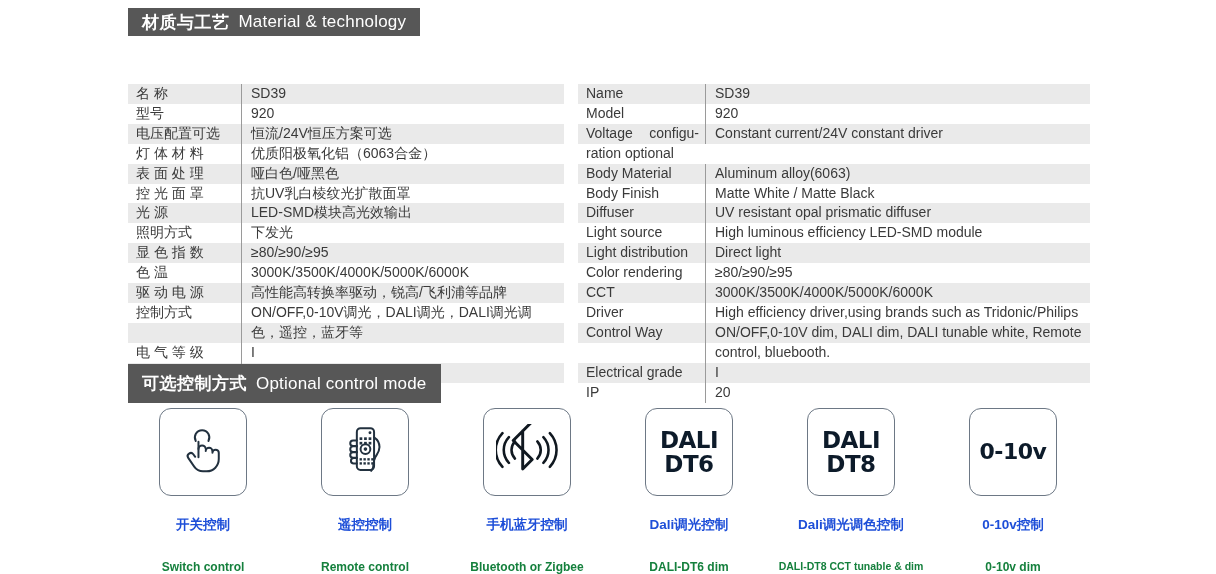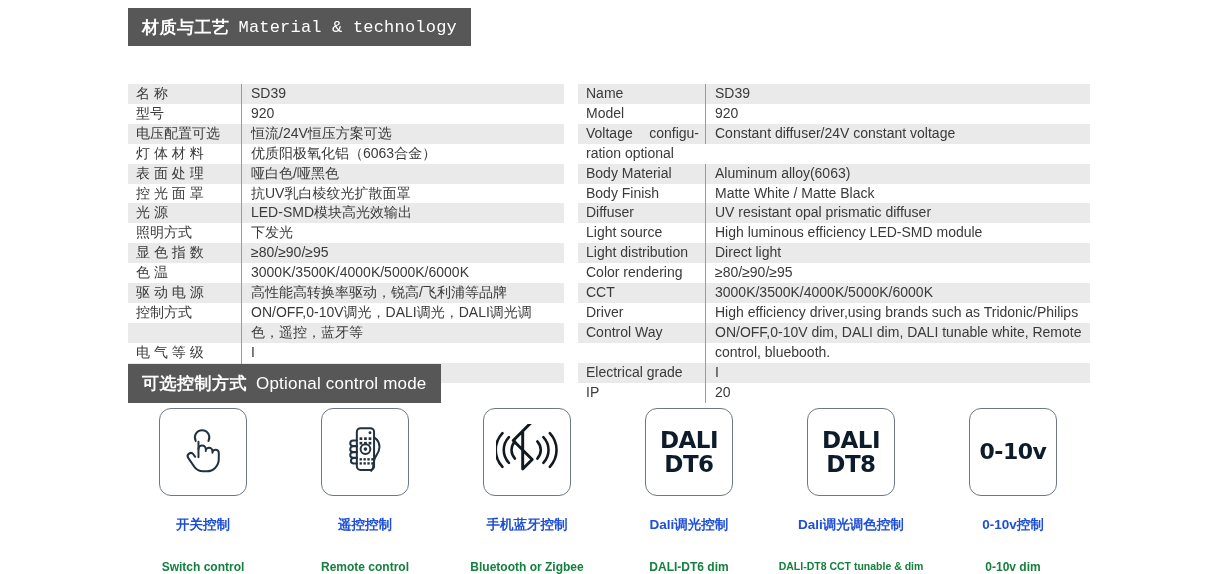--- a/index.html
+++ b/index.html
@@ -31,21 +31,21 @@
     font-size: 17px;
     font-weight: 700;
     letter-spacing: 0.5px;
   }
   .section-header .en {
     font-size: 17px;
     font-weight: 400;
     margin-left: 9px;
     letter-spacing: 0.2px;
   }
-  #header-material { left: 128px; top: 8px; height: 38px; font-family: Liberation Mono, monospace; }
+  #header-material { left: 128px; top: 8px; height: 28px; }
   #header-control  { left: 128px; top: 364px; height: 39px; }
 
   
   .spec-table {
     position: absolute;
     font-size: 14px;
     line-height: 1.28;
     margin-top: 32px;
   }
   #table-cn { left: 128px; top: 52px; width: 436px; }
@@ -214,21 +214,21 @@
       <div class="spec-value">SD39</div>
     </div>
     <div class="spec-row plain">
       <div class="spec-label">Model</div>
       <div class="spec-value">920</div>
     </div>
     <div class="spec-row shade">
       <div class="spec-label">
         <span class="justify">Voltage configu-</span>
       </div>
-      <div class="spec-value">Constant diffuser/24V constant voltage</div>
+      <div class="spec-value">Constant current/24V constant driver</div>
     </div>
     <div class="spec-row plain">
       <div class="spec-label">ration optional</div>
       <div class="spec-value noborder">&nbsp;</div>
     </div>
     <div class="spec-row shade">
       <div class="spec-label">Body Material</div>
       <div class="spec-value">Aluminum alloy(6063)</div>
     </div>
     <div class="spec-row plain">

